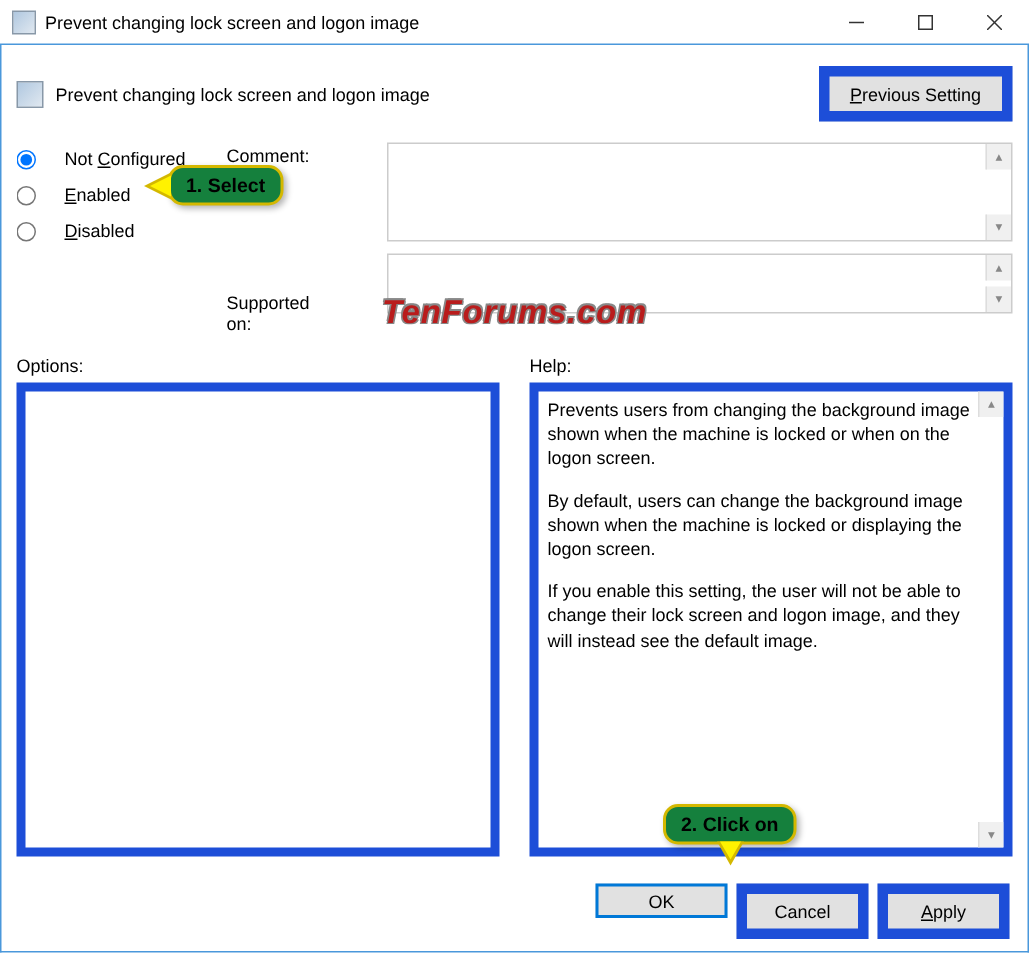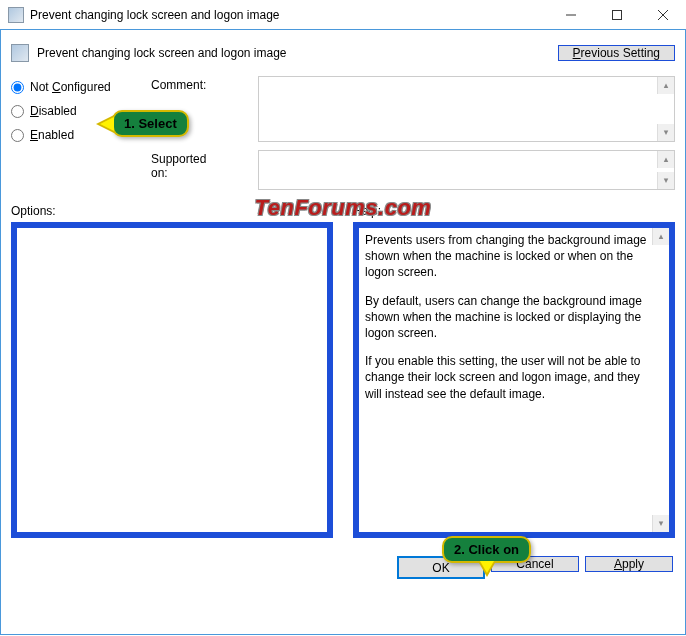--- a/index.html
+++ b/index.html
@@ -51,30 +51,30 @@
       margin: 6px 0 14px 0;
     }
     .header-row .hicon {
       width: 18px; height: 18px;
       background: linear-gradient(135deg,#b0c8e0 0%,#e0e8f0 100%);
       border: 1px solid #8898a8;
     }
     .header-row .htitle { flex: 1; }
     .btn {
       background: #e1e1e1;
-      border: 1px solid #1d4ed8;
-      height: 16px;
+      border: 7px solid #1d4ed8;
+      height: 37px;
       padding: 0 14px;
       font-family: inherit;
       font-size: 12px;
       cursor: pointer;
       min-width: 88px;
     }
     .btn.focused { border: 2px solid #0078d7; padding: 0 13px; height:23px; }
-    .radio-row { display: flex; align-items: center; gap: 6px; margin: 4px 0 10px 0; }
+    .radio-row { display: flex; align-items: center; gap: 19px; margin: 4px 0 10px 0; }
     .radio-row input { margin: 0; }
     .textarea-box {
       border: 1px solid #ccc;
       background: #fff;
       position: relative;
       font-size: 12px;
       padding: 2px 18px 2px 4px;
       resize: none;
       font-family: inherit;
     }
@@ -222,40 +222,40 @@
     </div>
 
     <div style="display:flex; gap:0;">
       <div style="width:140px;">
         <label class="radio-row">
           <input type="radio" name="state" checked="" style="">
           <span>Not <span class="ul">C</span>onfigured</span>
         </label>
         <label class="radio-row">
           <input type="radio" name="state" style="">
-          <span><span class="ul">D</span>isabled</span>
+          <span><span class="ul">E</span>nabled</span>
         </label>
         <label class="radio-row">
           <input type="radio" name="state" style="">
-          <span><span class="ul">E</span>nabled</span>
+          <span><span class="ul">D</span>isabled</span>
         </label>
       </div>
       <div style="flex:1;">
         <div class="row">
           <div class="label-col" style="width:72px;"><span>Comment:</span></div>
           <div class="field-col">
             <div class="textarea-box comment-box">
               <span></span>
               <div class="scroll-arrow up">▴</div>
               <div class="scroll-arrow down">▾</div>
             </div>
           </div>
         </div>
         <div class="row">
-          <div class="label-col" style="width:72px;"><span>Supported on:</span></div>
+          <div class="label-col" style="width:72px;margin-top:24px;"><span>Supported on:</span></div>
           <div class="field-col">
             <div class="textarea-box supp-box">
               <div class="scroll-arrow up">▴</div>
               <div class="scroll-arrow down">▾</div>
             </div>
           </div>
         </div>
       </div>
     </div>
 

